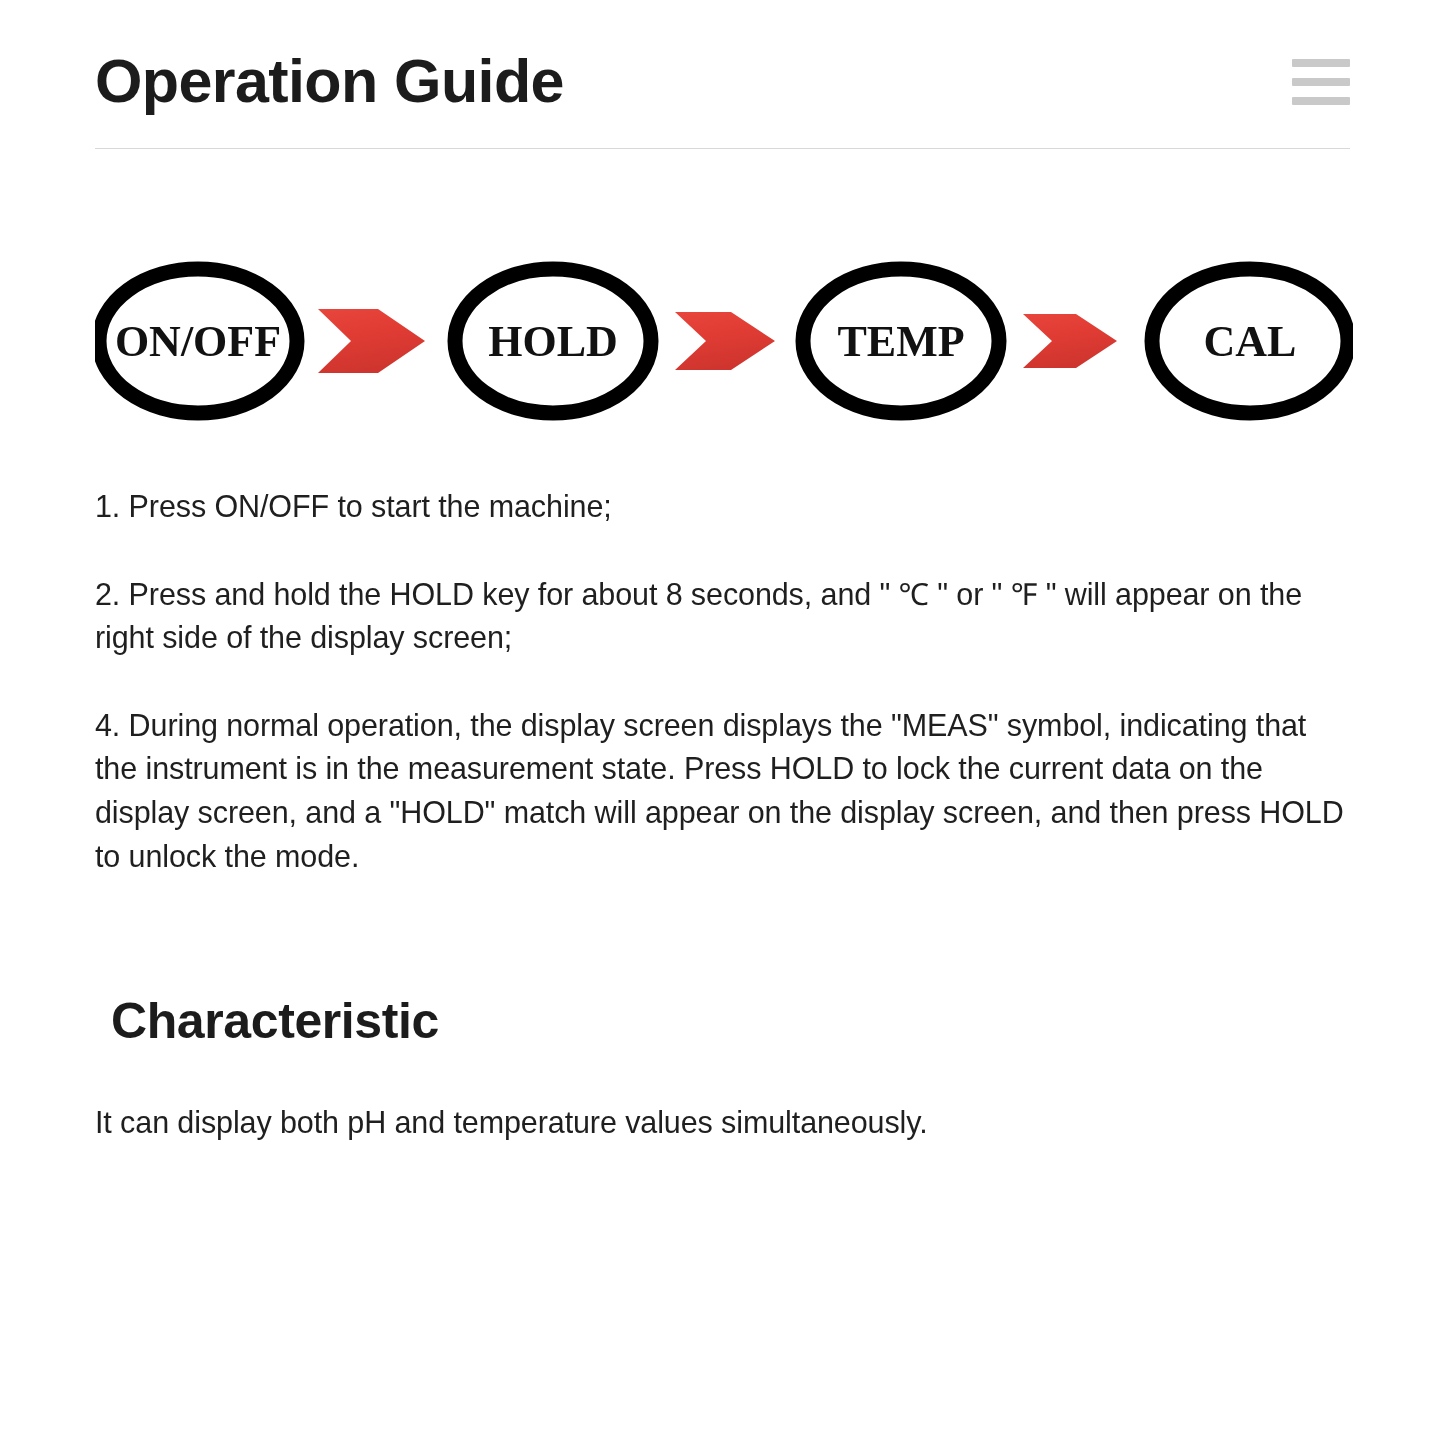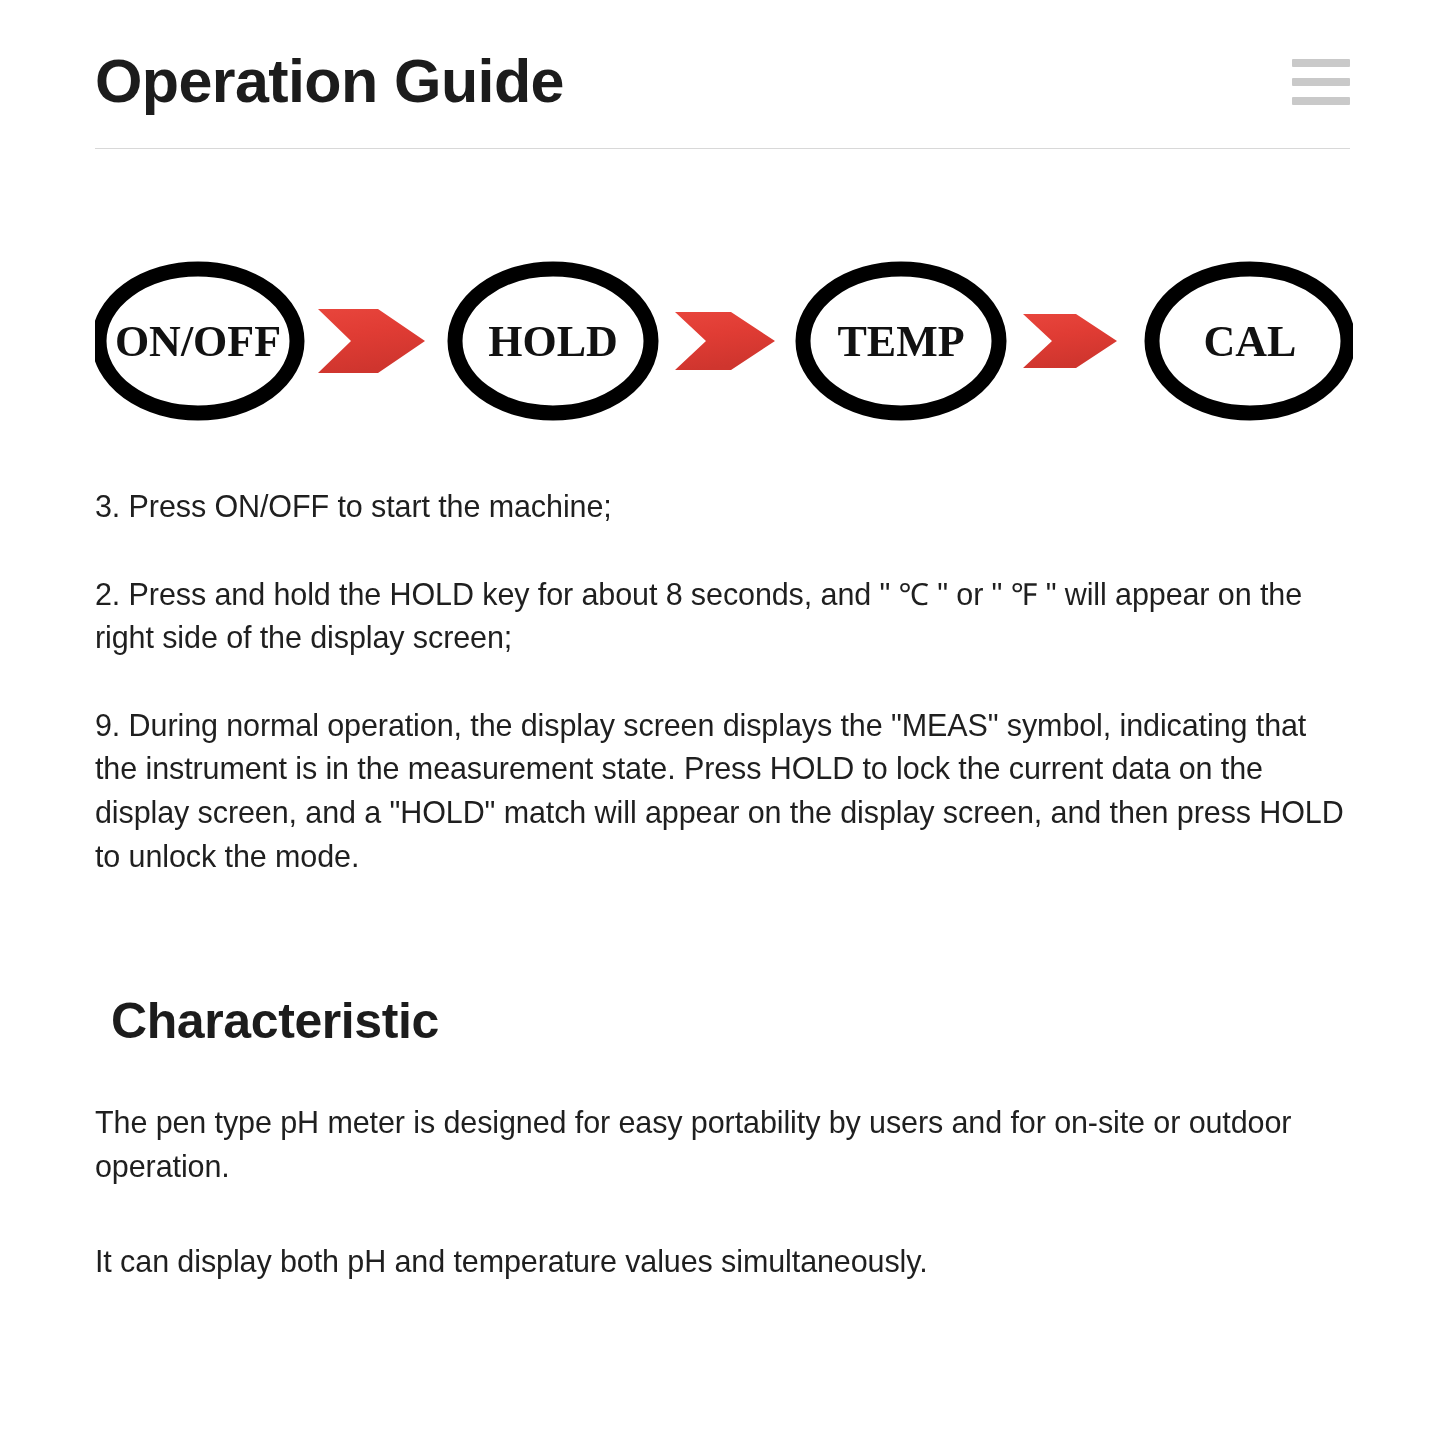--- a/index.html
+++ b/index.html
@@ -161,24 +161,23 @@
       </g>
 
       <g>
         <ellipse cx="1155" cy="80" rx="98" ry="72" fill="#ffffff" stroke="#000000" stroke-width="15"></ellipse>
         <text class="node-label" x="1155" y="80" font-size="44" text-anchor="middle" dominant-baseline="central">CAL</text>
       </g>
     </svg>
   </div>
 
   <div class="body-block">
-    <p class="para">3. Press ON/OFF to start the machine;</p>
+    <p class="para">1. Press ON/OFF to start the machine;</p>
     <p class="para">2. Press and hold the HOLD key for about 8 seconds, and " ℃ " or " ℉ " will appear on the right side of the display screen;</p>
-    <p class="para">9. During normal operation, the display screen displays the "MEAS" symbol, indicating that the instrument is in the measurement state. Press HOLD to lock the current data on the display screen, and a "HOLD" match will appear on the display screen, and then press HOLD to unlock the mode.</p>
+    <p class="para">4. During normal operation, the display screen displays the "MEAS" symbol, indicating that the instrument is in the measurement state. Press HOLD to lock the current data on the display screen, and a "HOLD" match will appear on the display screen, and then press HOLD to unlock the mode.</p>
   </div>
 
   <h2 class="section-heading">Characteristic</h2>
   <div class="char-block">
-    <p class="para">The pen type pH meter is designed for easy portability by users and for on-site or outdoor operation.</p>
     <p class="para">It can display both pH and temperature values simultaneously.</p>
   </div>
 
 </div>
 
 </body></html>

